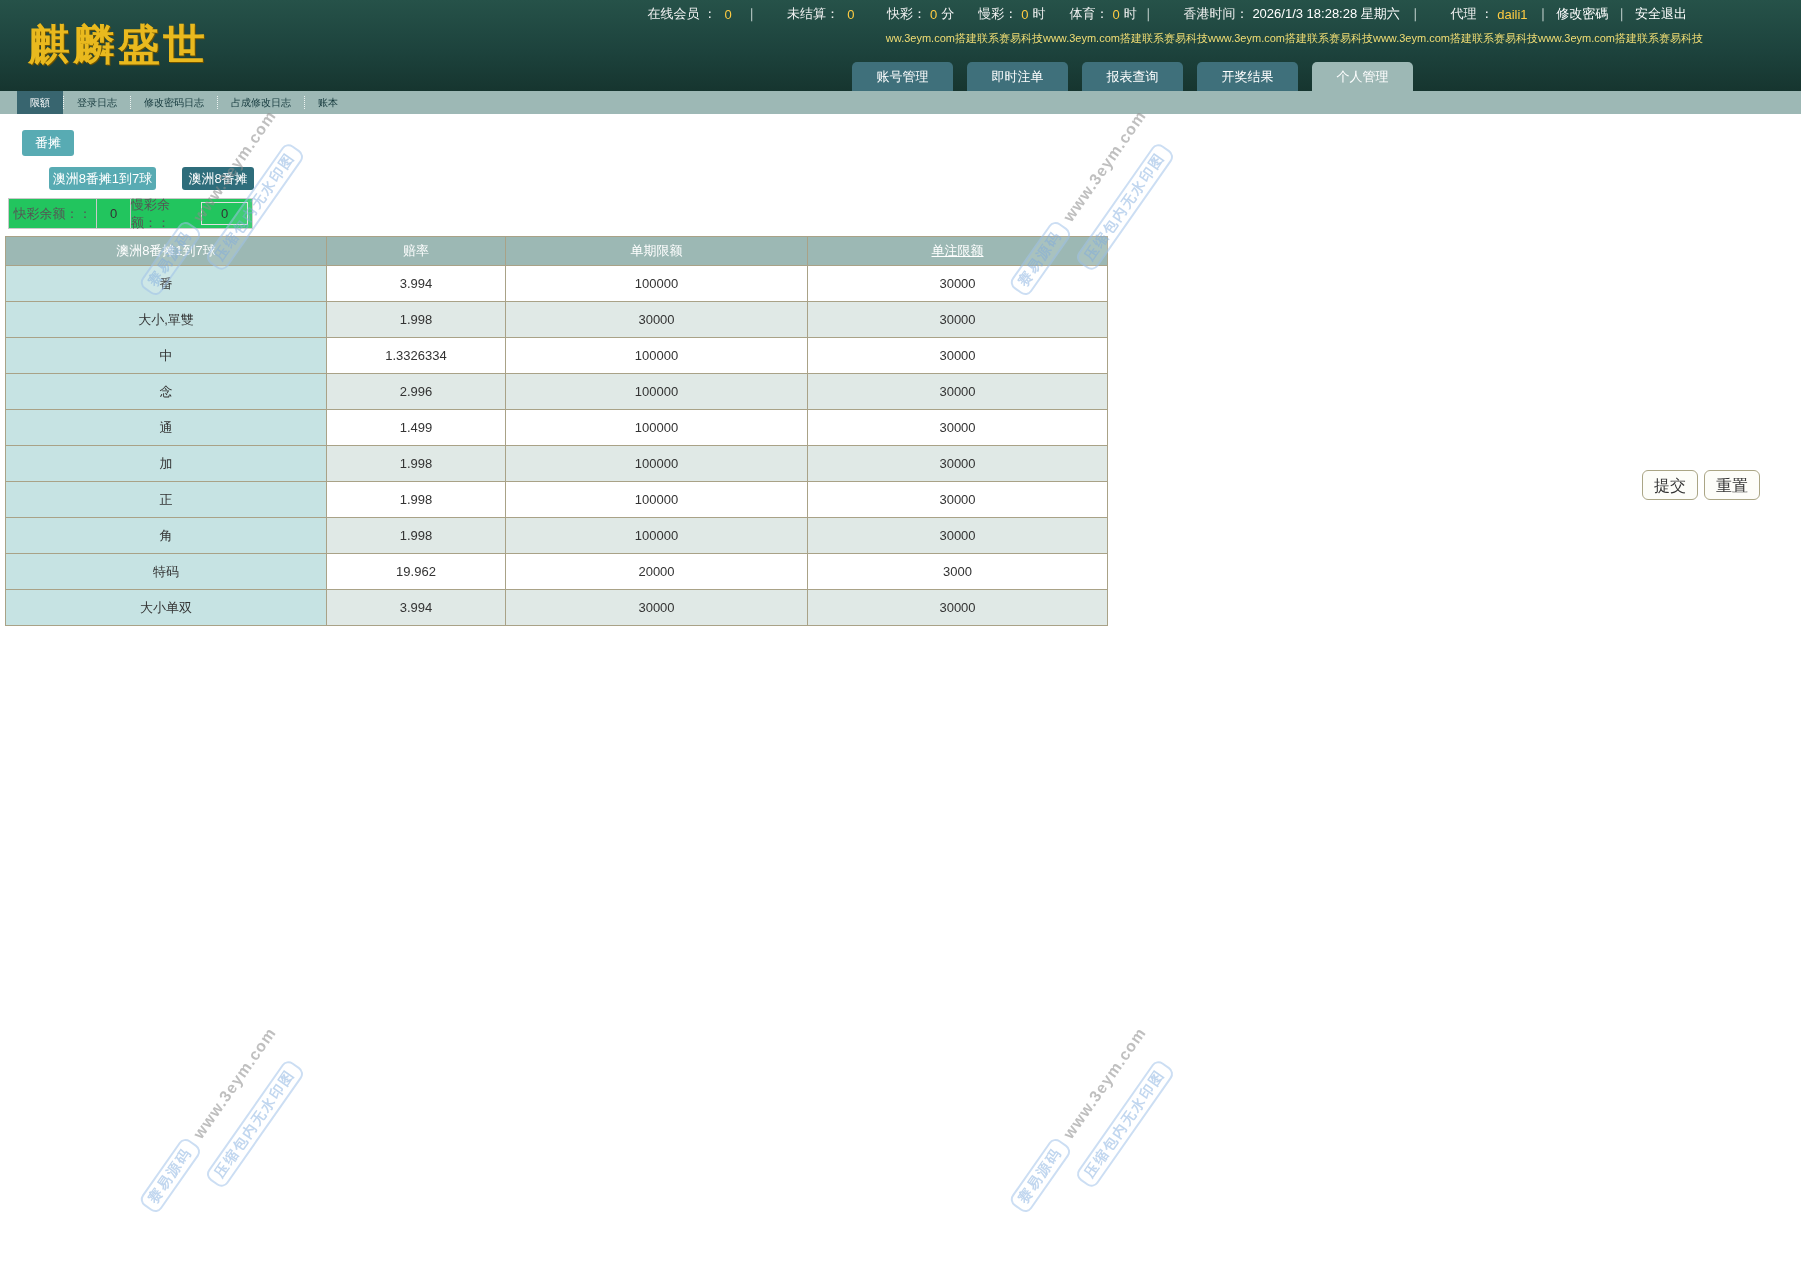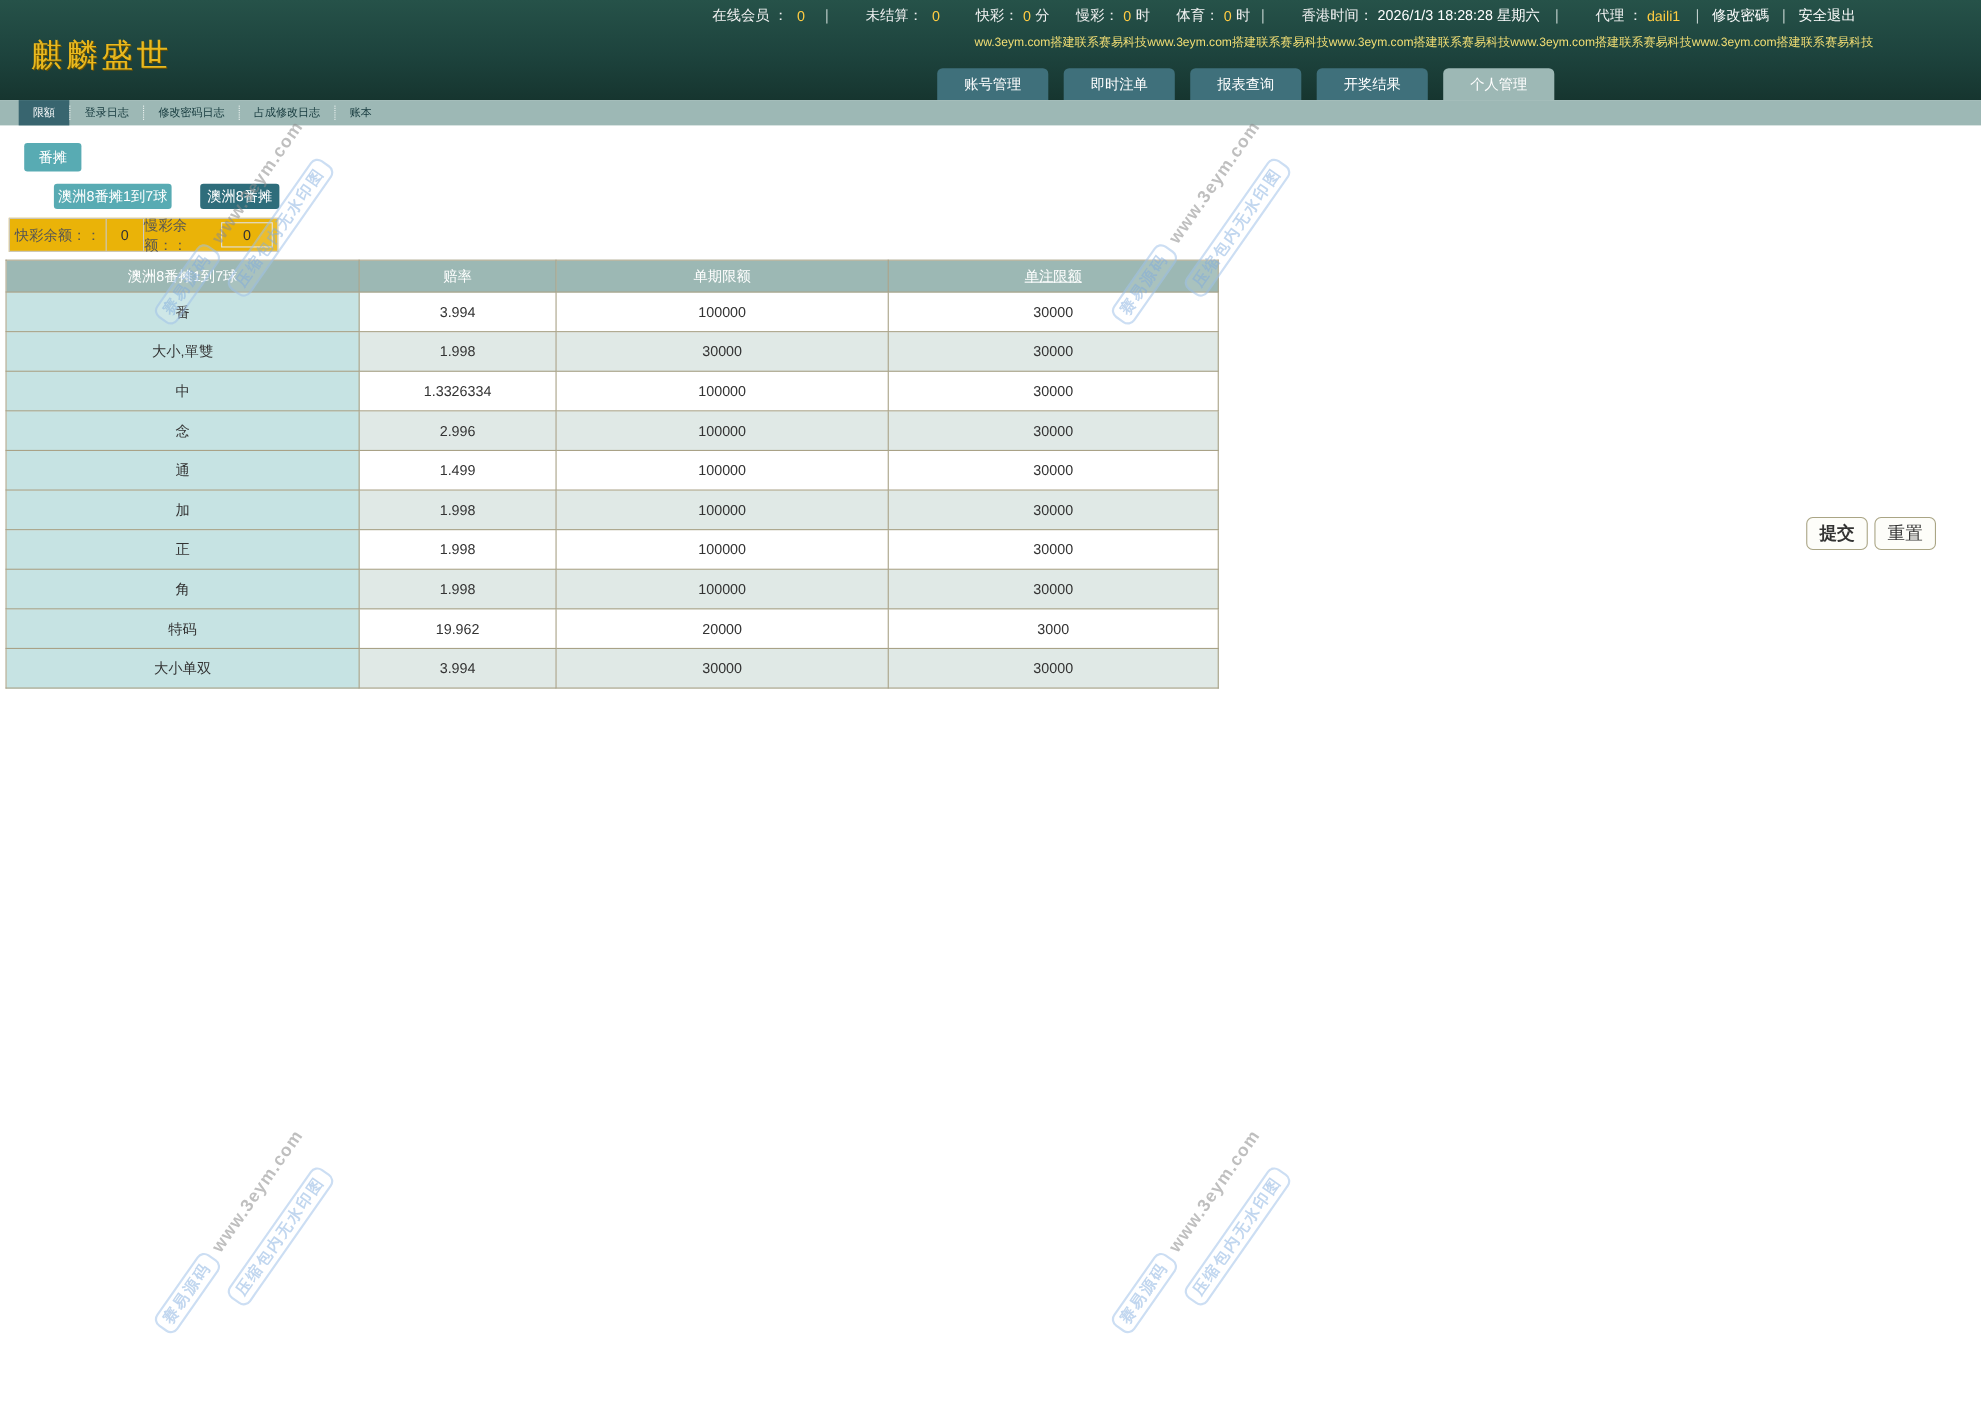--- a/index.html
+++ b/index.html
@@ -3,22 +3,22 @@
 <meta charset="utf-8">
 <title>recreation</title>
 <style>
   html,body{margin:0;padding:0;}
   .canvas{position:relative;width:1801px;height:1279px;background:#ffffff;overflow:hidden;
           font-family:"Liberation Sans","DejaVu Sans",sans-serif;-webkit-font-smoothing:antialiased;}
 
   
   .topbar{position:absolute;left:0;top:0;width:1801px;height:91px;
           background:linear-gradient(180deg,#265249 0%,#1d433d 55%,#16352f 100%);}
-  .logo{position:absolute;left:28px;top:31px;font-family:"DejaVu Serif","Liberation Serif",serif;
-        font-size:29px;font-weight:normal;color:#e9b91e;letter-spacing:3px;
+  .logo{position:absolute;left:28px;top:17px;font-family:"DejaVu Serif","Liberation Serif",serif;
+        font-size:42px;font-weight:bold;color:#e9b91e;letter-spacing:3px;
         text-shadow:1px 1px 0 #6e5200;}
   .top-info{position:absolute;top:5px;right:112px;height:18px;font-size:13px;color:#f2f2f2;white-space:nowrap;}
   .top-info span{vertical-align:middle;}
   .ti-lbl{margin-left:24px;}
   .ti-val{color:#ffcc42;display:inline-block;min-width:24px;text-align:center;}
   .ti-val-plain{color:#ffcc42;margin:0 4px;}
   .ti-white{color:#ffffff;margin:0 4px;}
   .ti-sep{margin:0 5px;color:#dfe9e6;}
   .ti-link{color:#ffffff;cursor:pointer;margin:0 2px;}
   .marquee{position:absolute;left:768px;top:31px;width:935px;height:15px;overflow:hidden;
@@ -39,42 +39,42 @@
 
   
   .btn-teal{position:absolute;background:#58abb3;color:#fff;font-size:13px;text-align:center;
             border-radius:3px;cursor:pointer;border:none;}
   .btn-fantan{left:22px;top:130px;width:52px;height:26px;line-height:26px;}
   .game-tab1{left:49px;top:167px;width:107px;height:23px;line-height:23px;}
   .game-tab2{left:182px;top:167px;width:72px;height:23px;line-height:23px;background:#2e6d7b;}
 
   
   .balance{position:absolute;left:8px;top:198px;width:245px;height:31px;border:1px solid #c9c9c9;
-           display:flex;align-items:stretch;font-size:13px;color:#555;background:#eab308;box-sizing:border-box;}
+           display:flex;align-items:stretch;font-size:13px;color:#555;background:#22c55e;box-sizing:border-box;}
   .bal-lbl{display:flex;align-items:center;justify-content:center;}
   .bal-lbl.fast{width:87px;border-right:1px solid #c9c9c9;}
   .bal-val.fast{width:33px;display:flex;align-items:center;justify-content:center;border-right:1px solid #c9c9c9;color:#333;}
   .bal-lbl.slow{width:66px;}
   .bal-val.slow{flex:1;margin:3px 4px;border:1px solid #e0e0e0;display:flex;align-items:center;justify-content:center;color:#333;}
 
   
   .limits{position:absolute;left:5px;top:236px;width:1098px;border-collapse:collapse;table-layout:fixed;font-size:13px;}
   .limits th,.limits td{border:1px solid #a9a287;text-align:center;padding:0;font-weight:normal;}
   .limits thead th{background:#9cb8b4;color:#ffffff;height:28px;}
   .limits tbody tr{height:36px;color:#333;}
   .limits tbody th{background:#c6e3e3;}
   .limits tbody tr.row-light td{background:#ffffff;}
   .limits tbody tr.row-dark td{background:#e0e9e6;}
   .col-name{width:320px;}.col-odds{width:178px;}.col-period{width:301px;}.col-bet{width:299px;text-decoration:underline;}
 
   
   .action-btn{position:absolute;top:470px;width:56px;height:30px;background:#fdfdf9;
               border:1px solid #aaa585;border-radius:6px;font-size:16px;color:#333;
               font-family:inherit;cursor:pointer;line-height:28px;text-align:center;box-sizing:border-box;}
-  .btn-submit{left:1642px;font-weight:bold;}
+  .btn-submit{left:1642px;}
   .btn-reset{left:1704px;}
 
   
   .wm{position:absolute;width:175px;height:215px;opacity:0.55;pointer-events:none;}
   .wm-a{left:130px;top:95px;}
   .wm-b{left:1000px;top:95px;}
   .wm-c{left:130px;top:1012px;}
   .wm-d{left:1000px;top:1012px;}
   .wm-line{position:absolute;white-space:nowrap;display:flex;align-items:center;gap:7px;
            transform:rotate(-55deg);transform-origin:center center;}

